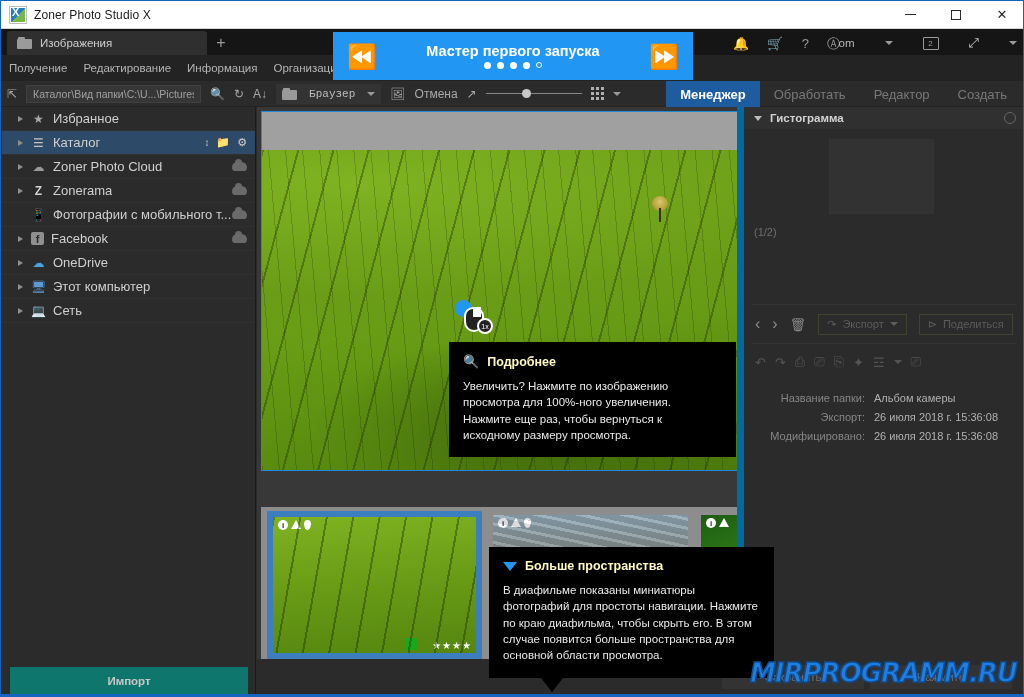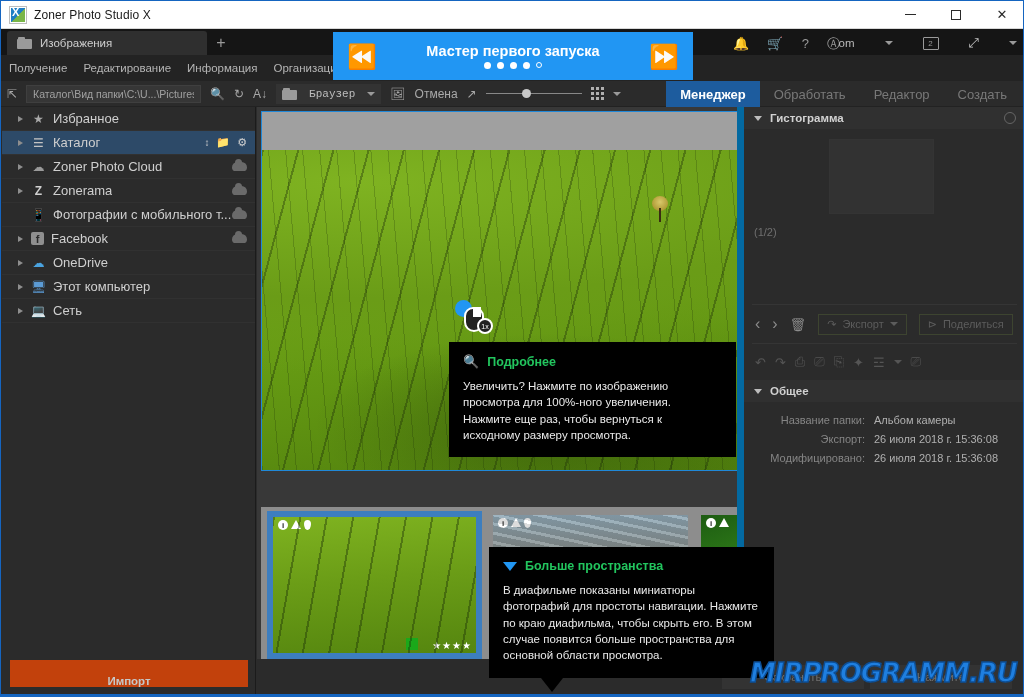--- a/index.html
+++ b/index.html
@@ -143,22 +143,22 @@
   }
   .tree-item .arrow.hidden { visibility: hidden; }
   .tree-item .tlabel { font-size: 13px; color: #cfcfcf; white-space: nowrap; overflow: hidden; }
   .tree-item .tic { width: 15px; height: 14px; display:flex; align-items:center; justify-content:center; font-size: 12px; }
   .tree-item .right-ics { position: absolute; right: 8px; display: flex; gap: 7px; align-items: center; }
   .cloud {
     width: 15px; height: 9px; background: #6a6a6a; border-radius: 6px 6px 4px 4px; position: relative;
   }
   .cloud:before { content:""; position:absolute; left:3px; top:-3px; width:7px;height:7px;border-radius:50%;background:#6a6a6a; }
   .importbar {
-    position: absolute; left: 8px; bottom: 10px; width: 238px; height: 27px;
-    background: #c2410c; display: flex; align-items: flex-end; justify-content: center;
+    position: absolute; left: 8px; bottom: 3px; width: 238px; height: 27px;
+    background: #0f766e; display: flex; align-items: center; justify-content: center;
   }
   .importbar span { font-size: 11.5px; color: #c7c7c7; font-weight: bold; }
 
   
   .center {
     position: absolute; left: 256px; top: 106px; width: 484px; height: 590px;
     background: #383838;
   }
   .preview {
     position: absolute; left: 4px; top: 4px; width: 477px; height: 360px;
@@ -291,21 +291,21 @@
   }
   .wiz-arrow.prev { left: 14px; top: 13px; }
   .wiz-arrow.next { right: 14px; top: 13px; }
 
   
   .tip {
     position: absolute; background: #000; color: #fff; z-index: 50;
     padding: 12px 14px 14px 14px;
   }
   .tip .th { display: flex; align-items: center; gap: 8px; margin-bottom: 9px; }
-  .tip .th .tt { font-size: 12.5px; font-weight: bold; color: #22c55e; }
+  .tip .th .tt { font-size: 12.5px; font-weight: bold; color: #fef9c3; }
   .tip .tb { font-size: 11.5px; line-height: 1.42; color: #eaeaea; }
   .tip .mag { color: #2196f3; font-size: 13px; }
   .tip .dtri { width:0;height:0;border-left:7px solid transparent;border-right:7px solid transparent;border-top:9px solid #2196f3; }
   .tip1 { left: 448px; top: 341px; width: 287px; }
   .tip2 { left: 488px; top: 546px; width: 285px; }
   .tip2:after {
     content:""; position:absolute; left: 52px; bottom: -14px;
     width:0;height:0;border-left:11px solid transparent;border-right:11px solid transparent;border-top:14px solid #000;
   }
 
@@ -584,24 +584,20 @@
       <span class="ti">↷</span>
       <span class="ti">⎙</span>
       <span class="ti">⎚</span>
       <span class="ti">⎘</span>
       <span class="ti">✦</span>
       <span class="ti">☲</span>
       <span class="caret" style="border-top-color:#555"></span>
       <span class="ti">⎚</span>
     </div>
 
-    <div class="sect-head">
-      <span class="tri"></span>
-      <span class="sh">Общее</span>
-    </div>
 
     <div style="padding-top:8px">
       <div class="metarow">
         <span class="k">Название папки:</span>
         <span class="v">Альбом камеры</span>
       </div>
       <div class="metarow">
         <span class="k">Экспорт:</span>
         <span class="v">26 июля 2018 г. 15:36:08</span>
       </div>

